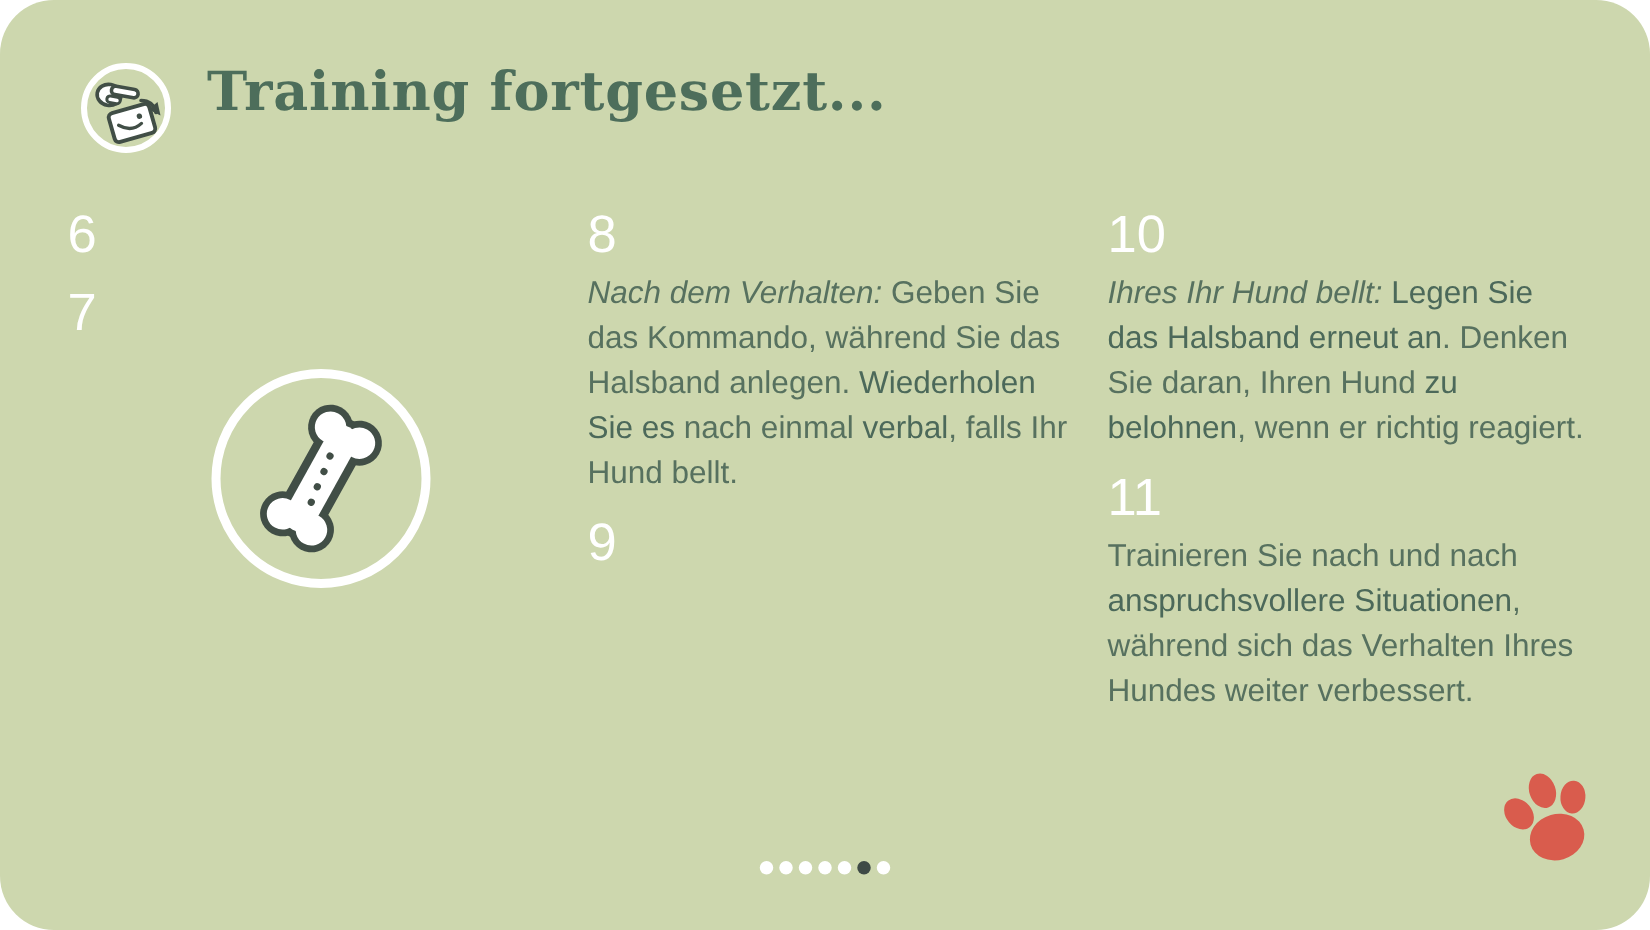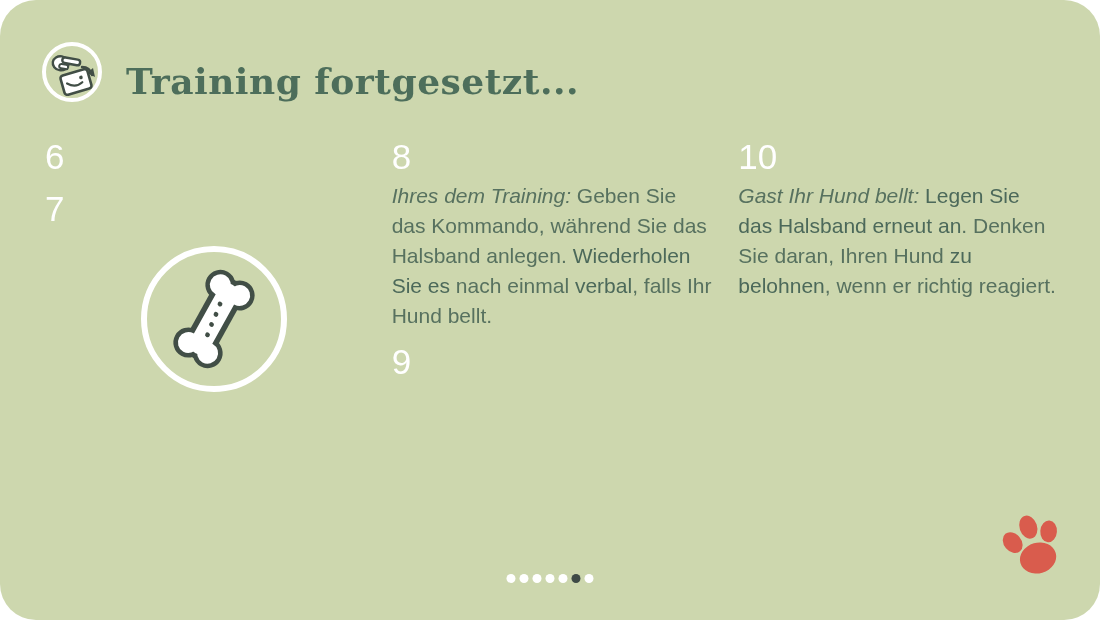--- a/index.html
+++ b/index.html
@@ -6,22 +6,22 @@
   body{
     width:1100px;height:620px;background:#ffffff;
     font-family:"Liberation Sans","DejaVu Sans",sans-serif;
     -webkit-font-smoothing:antialiased;
   }
   .card{
     position:relative;width:1100px;height:620px;
     background:#cdd7ae;border-radius:36px;overflow:hidden;box-sizing:border-box;
   }
   .header{
-    position:absolute;left:42px;top:42px;
-    display:flex;align-items:flex-end;gap:24px;
+    position:absolute;left:54px;top:42px;
+    display:flex;align-items:flex-start;gap:24px;
   }
   .icon-circle{
     width:60px;height:60px;border-radius:50%;
     border:4px solid #ffffff;box-sizing:border-box;
     display:flex;align-items:center;justify-content:center;flex:0 0 auto;
   }
   .title{
     margin:0;
     font-family:"DejaVu Serif","Liberation Serif",serif;
     font-weight:700;font-size:36px;line-height:1.1;
@@ -118,31 +118,35 @@
               <circle cx="16" cy="-2" r="2.4"></circle>
             </g>
           </g>
         </svg>
       </div>
     </div>
 
     <div class="col">
       <section class="step">
         <div class="step-number">8</div>
-        <p class="step-text"><i>Ihres dem Training:</i><span> Geben Sie das Kommando, während Sie das Halsband anlegen. </span><b>Wiederholen Sie es</b><span> nach einmal </span><b>verbal</b><span>, falls Ihr Hund bellt.</span></p>
+        <p class="step-text"><i>Nach dem Verhalten:</i><span> Geben Sie das Kommando, während Sie das Halsband anlegen. </span><b>Wiederholen Sie es</b><span> nach einmal </span><b>verbal</b><span>, falls Ihr Hund bellt.</span></p>
       </section>
       <section class="step">
         <div class="step-number">9</div>
       </section>
     </div>
 
     <div class="col">
       <section class="step">
         <div class="step-number">10</div>
-        <p class="step-text"><i>Gast Ihr Hund bellt:</i><span> </span><b>Legen Sie das Halsband erneut an</b><span>. Denken Sie daran, Ihren Hund </span><b>zu belohnen</b><span>, wenn er richtig reagiert.</span></p>
+        <p class="step-text"><i>Ihres Ihr Hund bellt:</i><span> </span><b>Legen Sie das Halsband erneut an</b><span>. Denken Sie daran, Ihren Hund </span><b>zu belohnen</b><span>, wenn er richtig reagiert.</span></p>
+      </section>
+      <section class="step">
+        <div class="step-number">11</div>
+        <p class="step-text"><span>Trainieren Sie nach und nach </span><b>anspruchsvollere Situationen</b><span>, während sich das Verhalten Ihres Hundes weiter verbessert.</span></p>
       </section>
     </div>
 
   </div>
 
   <div class="dots">
       <span class="dot"></span>
       <span class="dot"></span>
       <span class="dot"></span>
       <span class="dot"></span>

